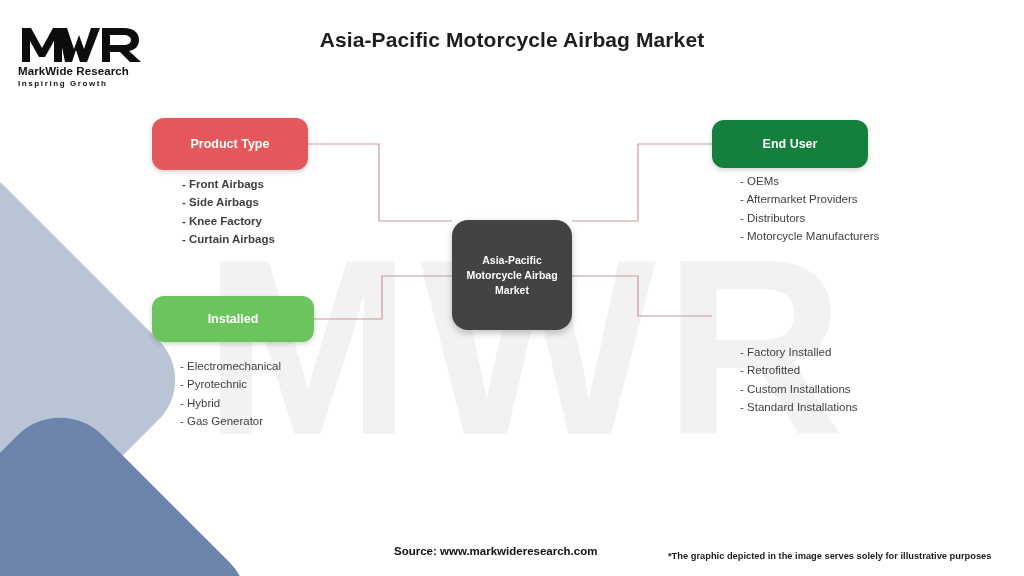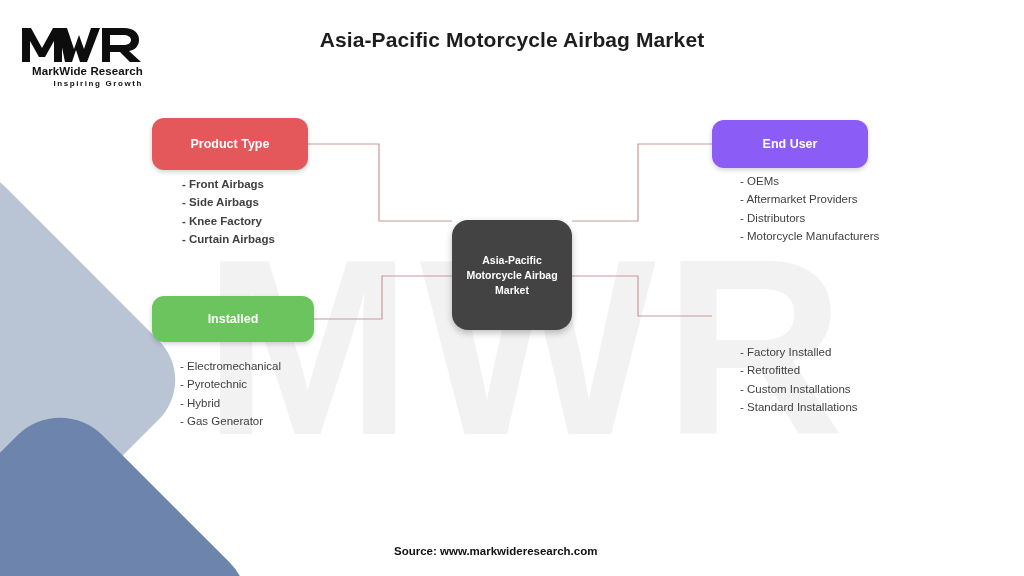--- a/index.html
+++ b/index.html
@@ -61,21 +61,21 @@
     font-family: "Liberation Sans", sans-serif;
     user-select: none;
   }
 
   
   .logo {
     position: absolute;
     left: 18px;
     top: 22px;
     width: 125px;
-    text-align: right;
+    text-align: left;
   }
   .logo-mark {
     display: block;
     height: 42px;
   }
   .logo-name {
     display: block;
     font-size: 11.5px;
     font-weight: bold;
     color: #111111;
@@ -124,21 +124,21 @@
     align-items: center;
     justify-content: center;
     color: #ffffff;
     font-size: 12.5px;
     font-weight: bold;
     box-shadow: 0 2px 5px rgba(0,0,0,0.18);
     text-align: center;
   }
   .node-product  { left: 152px; top: 118px; width: 156px; height: 52px; background: #e4585b; }
   .node-tech     { left: 152px; top: 296px; width: 162px; height: 46px; background: #6cc45e; }
-  .node-enduser  { left: 712px; top: 120px; width: 156px; height: 48px; background: #8b5cf6; }
+  .node-enduser  { left: 712px; top: 120px; width: 156px; height: 48px; background: #15803d; }
   .node-install  { left: 712px; top: 292px; width: 156px; height: 48px; background: #efcf32; }
 
   .node-center {
     position: absolute;
     left: 452px;
     top: 220px;
     width: 120px;
     height: 110px;
     background: #434343;
     border-radius: 16px;
@@ -267,14 +267,15 @@
   </div>
 
   <div class="bullets bullets-install">
     <div>- Factory Installed</div>
     <div>- Retrofitted</div>
     <div>- Custom Installations</div>
     <div>- Standard Installations</div>
   </div>
 
   <div class="source">Source: www.markwideresearch.com</div>
+  <div class="disclaimer">*The graphic depicted in the image serves solely for illustrative purposes</div>
 
 </div>
 
 </body></html>

